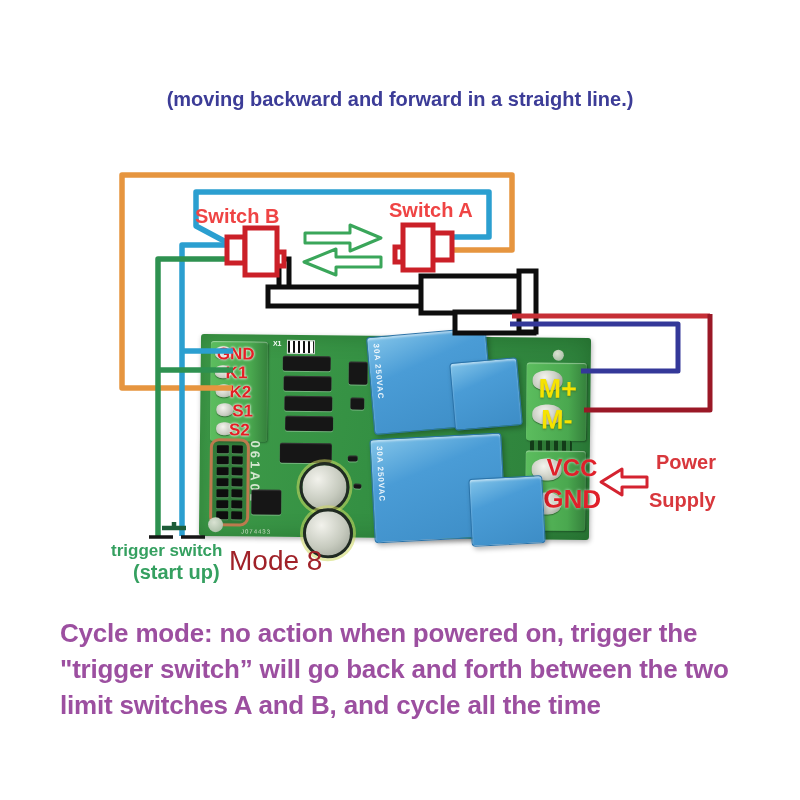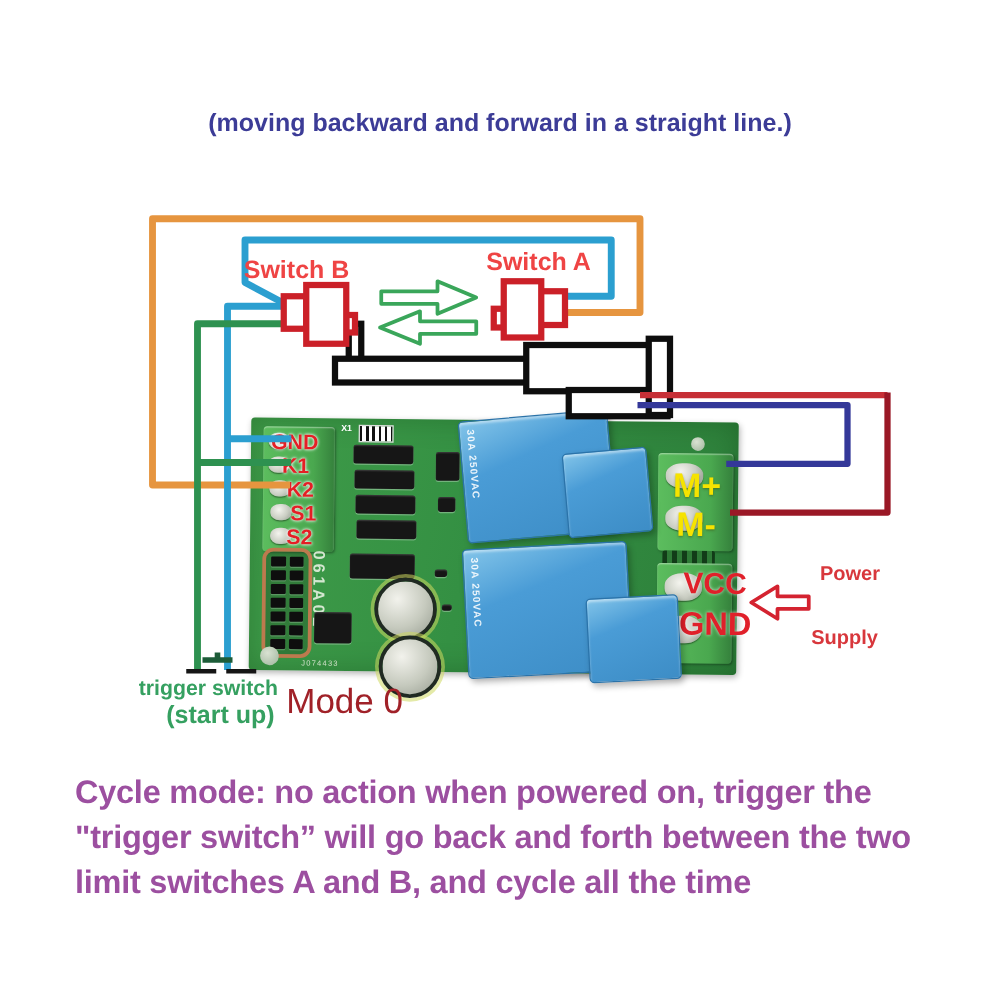--- a/index.html
+++ b/index.html
@@ -41,21 +41,21 @@
   .rlabel{font-weight:bold;color:#e0202a;text-shadow:0 0 3px rgba(255,255,255,.75);}
   
   .relay{z-index:2;background:linear-gradient(160deg,#82c4e9 0%,#4a9cd6 35%,#3d8dc6 100%);
          border:1px solid #2b73a9;border-radius:4px;
          box-shadow:inset 0 2px 2px rgba(255,255,255,.45),2px 3px 5px rgba(0,0,0,.28);}
   .relaytxt{writing-mode:vertical-rl;font-size:8px;color:rgba(255,255,255,.88);letter-spacing:1px;
             padding:6px 4px;font-weight:bold;}
   
   .wires{left:0;top:0;z-index:3;pointer-events:none;}
   
-  .power-text{color:#d8373c;font-weight:600;font-size:16px;z-index:4;}
+  .power-text{color:#d8373c;font-weight:600;font-size:20px;z-index:4;}
   .trigger-text{color:#35a060;font-weight:bold;z-index:4;}
   .mode-text{color:#a02128;font-size:28px;font-weight:400;z-index:4;}
   .para{left:60px;width:690px;color:#9c4fa0;font-size:26px;font-weight:bold;letter-spacing:-0.2px;z-index:4;}
   .lbl{z-index:4;}
 </style>
 </head>
 <body>
 
 <div class="stage">
 
@@ -183,23 +183,23 @@
     <g>
       <path d="M149 537 L173 537 M181 537 L205 537" stroke="#151515" stroke-width="3.5" fill="none"></path>
       <path d="M162 528 L186 528 M174 522 L174 528" stroke="#1d5c38" stroke-width="4.5" fill="none"></path>
     </g>
   </svg>
 
   <div class="abs gray-label lbl" style="left:195px;top:205px;">Switch B</div>
   <div class="abs gray-label lbl" style="left:389px;top:199px;">Switch A</div>
 
   <div class="abs power-text" style="left:656px;top:451px;">Power</div>
-  <div class="abs power-text" style="left:649px;top:502px;">Supply</div>
+  <div class="abs power-text" style="left:649px;top:489px;">Supply</div>
 
   <div class="abs trigger-text" style="left:111px;top:541px;font-size:17px;">trigger switch</div>
   <div class="abs trigger-text" style="left:133px;top:561px;font-size:20px;">(start up)</div>
-  <div class="abs mode-text" style="left:229px;top:545px;">Mode 0</div>
+  <div class="abs mode-text" style="left:229px;top:545px;">Mode 8</div>
 
   <div class="abs para" style="top:618px;">Cycle mode: no action when powered on, trigger the</div>
   <div class="abs para" style="top:654px;">"trigger switch” will go back and forth between the two</div>
   <div class="abs para" style="top:690px;">limit switches A and B, and cycle all the time</div>
 
 </div>
 
 </body></html>

